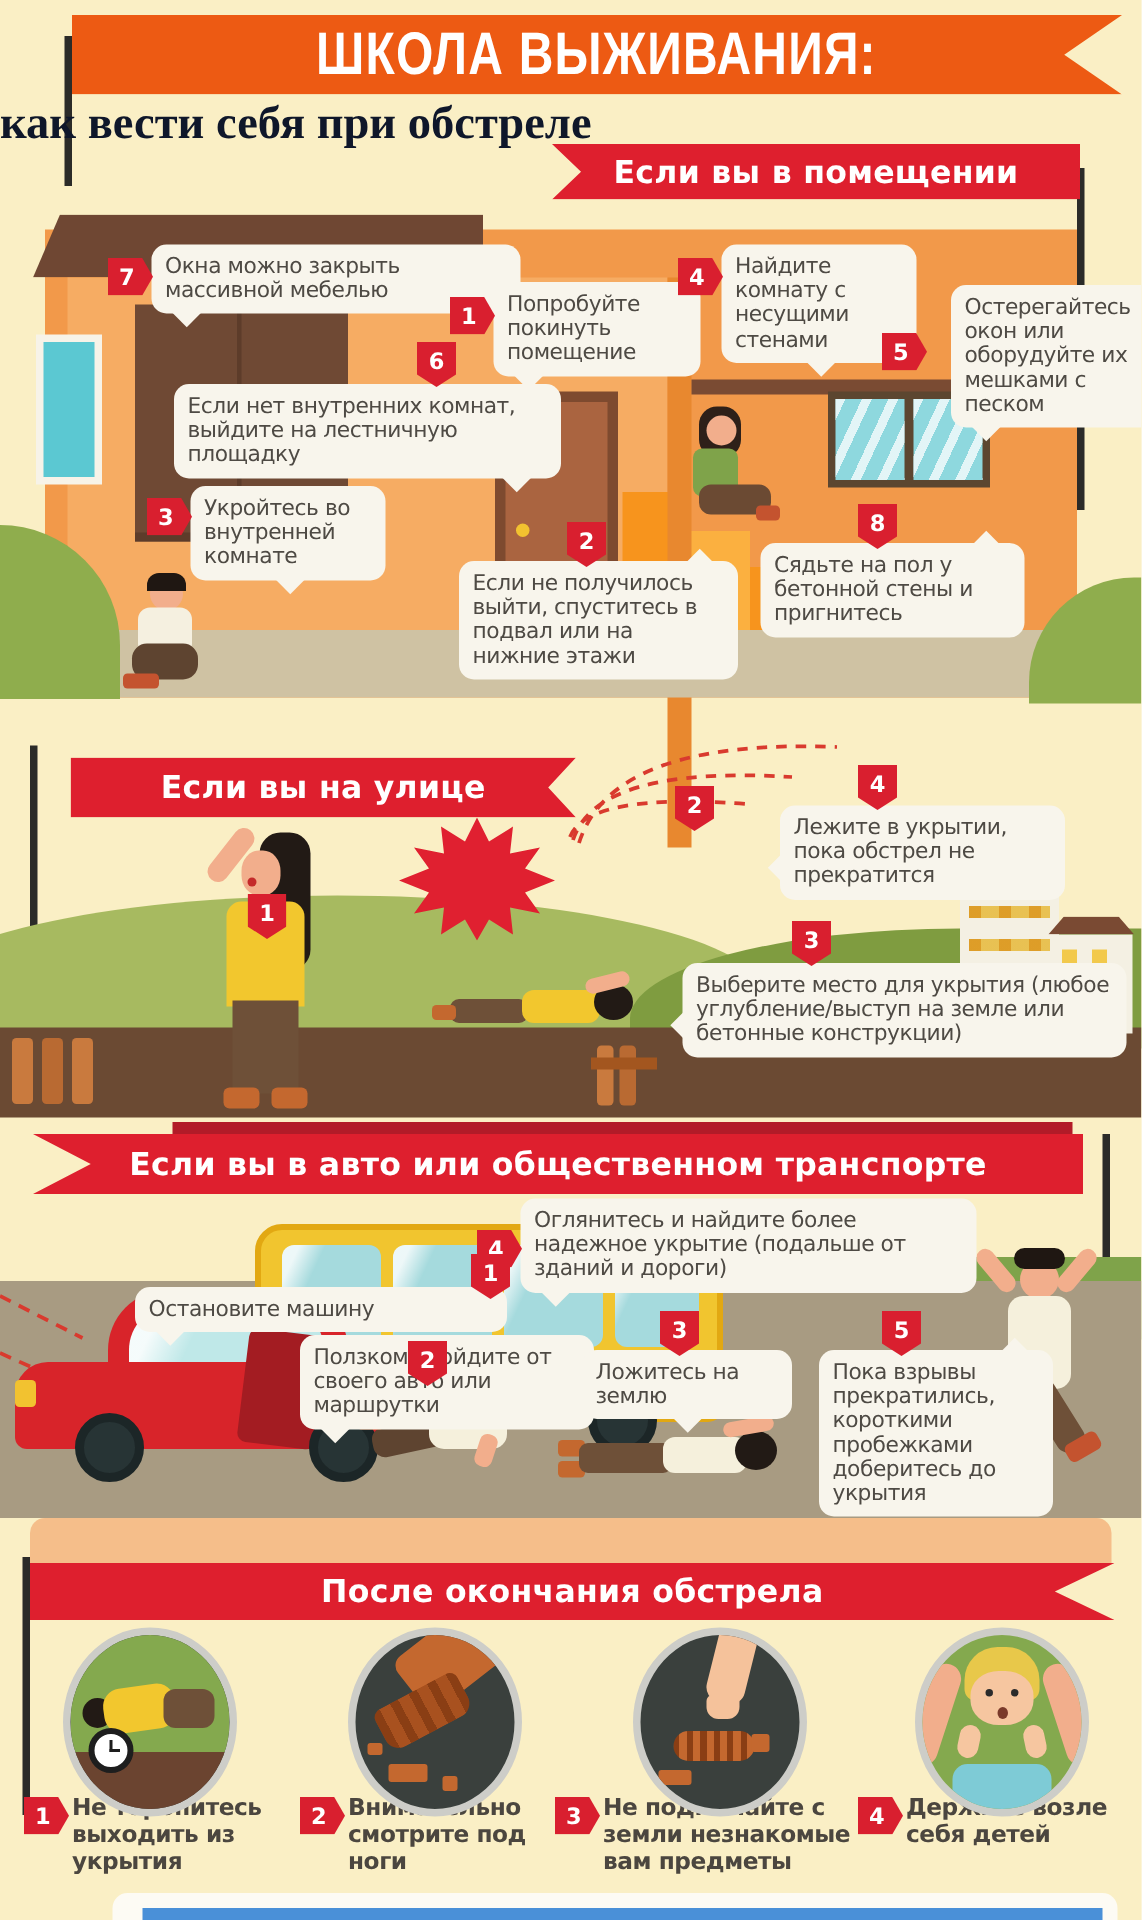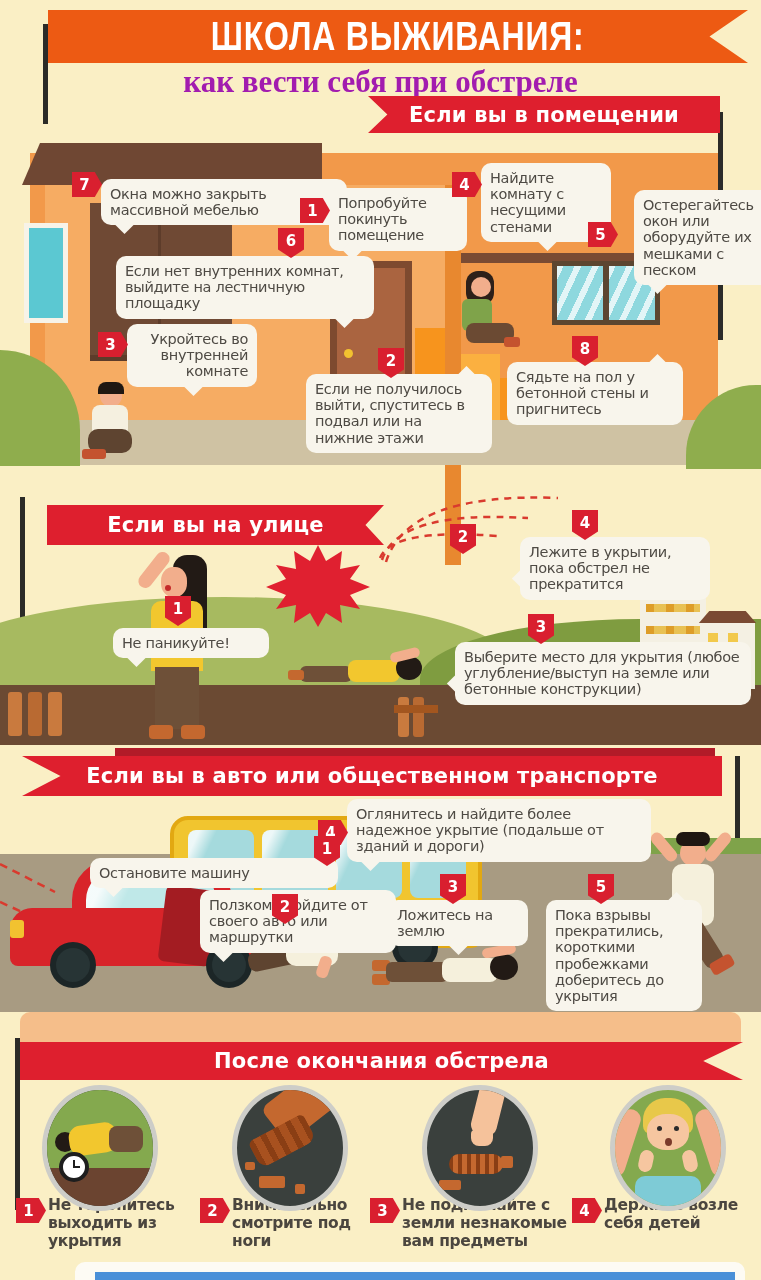--- a/index.html
+++ b/index.html
@@ -9,22 +9,22 @@
   
   .pole{position:absolute;width:5px;background:#2B2B28;}
   .ribbon{position:absolute;display:flex;align-items:center;justify-content:center;
           color:#fff;font-weight:bold;font-size:21px;letter-spacing:.2px;}
   .ribbon.red{background:#DE1F2E;}
   .ribbon.orange{background:#ED5A13;}
   .notch-right{clip-path:polygon(0 0,100% 0,94.5% 50%,100% 100%,0 100%);}
   .notch-left{clip-path:polygon(0 0,100% 0,100% 100%,0 100%,5.5% 50%);}
   .title-text{display:inline-block;transform:scaleX(.8);font-size:40px;font-weight:bold;
               font-family:"Liberation Sans",sans-serif;letter-spacing:1px;}
-  .subtitle{position:absolute;left:0;top:64px;width:761px;text-align:center;
-            font-family:"Liberation Serif",serif;font-weight:bold;font-size:31px;color:#a21caf;}
+  .subtitle{position:absolute;left:0;top:64px;width:761px;
+            font-family:"Liberation Serif",serif;font-weight:bold;font-size:31px;color:#0f172a;}
   
   .bubble{position:absolute;background:#F8F5EC;border-radius:10px;padding:7px 9px;
           font-size:14.5px;line-height:1.12;letter-spacing:-.3px;color:#4E4A44;z-index:30;}
   .bubble::after{content:"";position:absolute;width:15px;height:15px;background:#F8F5EC;
                  transform:rotate(45deg);z-index:-1;}
   .tail-bl::after{left:16px;bottom:-6px;}
   .tail-br::after{right:22px;bottom:-6px;}
   .tail-b::after{left:45%;bottom:-6px;}
   .tail-l::after{left:-5px;top:55%;}
   .tail-tr::after{right:18px;top:-5px;}
@@ -107,36 +107,36 @@
     <div class="sc" style="left:82px;top:242px;width:62px;height:80px;">
       <div class="sc" style="left:18px;top:0;width:22px;height:22px;border-radius:50%;background:#F2AE8C;"></div>
       <div class="sc" style="left:16px;top:-3px;width:26px;height:12px;border-radius:8px 8px 0 0;background:#1F1712;"></div>
       <div class="sc" style="left:10px;top:20px;width:36px;height:32px;border-radius:8px;background:#F5F0E0;"></div>
       <div class="sc" style="left:6px;top:44px;width:44px;height:24px;border-radius:10px;background:#5E4430;"></div>
       <div class="sc" style="left:0;top:64px;width:24px;height:10px;border-radius:3px;background:#C4532F;"></div>
     </div>
   </div>
 
   <div class="badge right" style="left:72px;top:172px;">7</div>
-  <div class="bubble tail-bl" style="left:101px;top:179px;width:228px;">Окна можно закрыть массивной мебелью</div>
+  <div class="bubble tail-bl" style="left:101px;top:163px;width:228px;">Окна можно закрыть массивной мебелью</div>
 
   <div class="badge right" style="left:300px;top:198px;">1</div>
   <div class="bubble tail-bl" style="left:329px;top:188px;width:120px;">Попробуйте покинуть помещение</div>
 
   <div class="badge right" style="left:452px;top:172px;">4</div>
   <div class="bubble tail-b" style="left:481px;top:163px;width:112px;">Найдите комнату с несущими стенами</div>
 
   <div class="badge right" style="left:588px;top:222px;">5</div>
   <div class="bubble tail-bl" style="left:634px;top:190px;width:122px;">Остерегайтесь окон или оборудуйте их мешками с песком</div>
 
   <div class="badge down" style="left:278px;top:228px;">6</div>
   <div class="bubble tail-br" style="left:116px;top:256px;width:240px;">Если нет внутренних комнат, выйдите на лестничную площадку</div>
 
   <div class="badge right" style="left:98px;top:332px;">3</div>
-  <div class="bubble tail-b" style="left:127px;top:324px;width:112px;text-align:right;">Укройтесь во внутренней комнате</div>
+  <div class="bubble tail-b" style="left:127px;top:324px;width:112px;">Укройтесь во внутренней комнате</div>
 
   <div class="badge down" style="left:378px;top:348px;">2</div>
   <div class="bubble tail-tr" style="left:306px;top:374px;width:168px;">Если не получилось выйти, спуститесь в подвал или на нижние этажи</div>
 
   <div class="badge down" style="left:572px;top:336px;">8</div>
   <div class="bubble tail-tr" style="left:507px;top:362px;width:158px;">Сядьте на пол у бетонной стены и пригнитесь</div>
 
   <div class="pole" style="left:20px;top:497px;height:150px;"></div>
   <div class="ribbon red notch-right" style="left:25px;top:505px;width:337px;height:40px;margin-left:22px;">
     <span>Если вы на улице</span>
@@ -196,21 +196,20 @@
       <div class="sc" style="left:40px;top:0;width:14px;height:44px;background:#C97A3E;border-radius:3px;"></div>
     </div>
     <div class="sc" style="left:398px;top:152px;width:40px;height:40px;">
       <div class="sc" style="left:0;top:0;width:11px;height:40px;background:#C97A3E;border-radius:3px;"></div>
       <div class="sc" style="left:15px;top:0;width:11px;height:40px;background:#B96A32;border-radius:3px;"></div>
       <div class="sc" style="left:-4px;top:8px;width:44px;height:8px;background:#A3561F;"></div>
     </div>
   </div>
 
   <div class="badge down" style="left:165px;top:596px;">1</div>
-  <div class="bubble tail-bl" style="left:113px;top:628px;width:138px;">Не паникуйте!</div>
 
   <div class="badge down" style="left:450px;top:524px;">2</div>
 
   <div class="badge down" style="left:572px;top:510px;">4</div>
   <div class="bubble tail-l" style="left:520px;top:537px;width:172px;">Лежите в укрытии, пока обстрел не прекратится</div>
 
   <div class="badge down" style="left:528px;top:614px;">3</div>
   <div class="bubble tail-l" style="left:455px;top:642px;width:278px;">Выберите место для укрытия (любое углубление/выступ на земле или бетонные конструкции)</div>
 
   <div class="abs" style="left:115px;top:748px;width:600px;height:8px;background:#B21B28;"></div>

